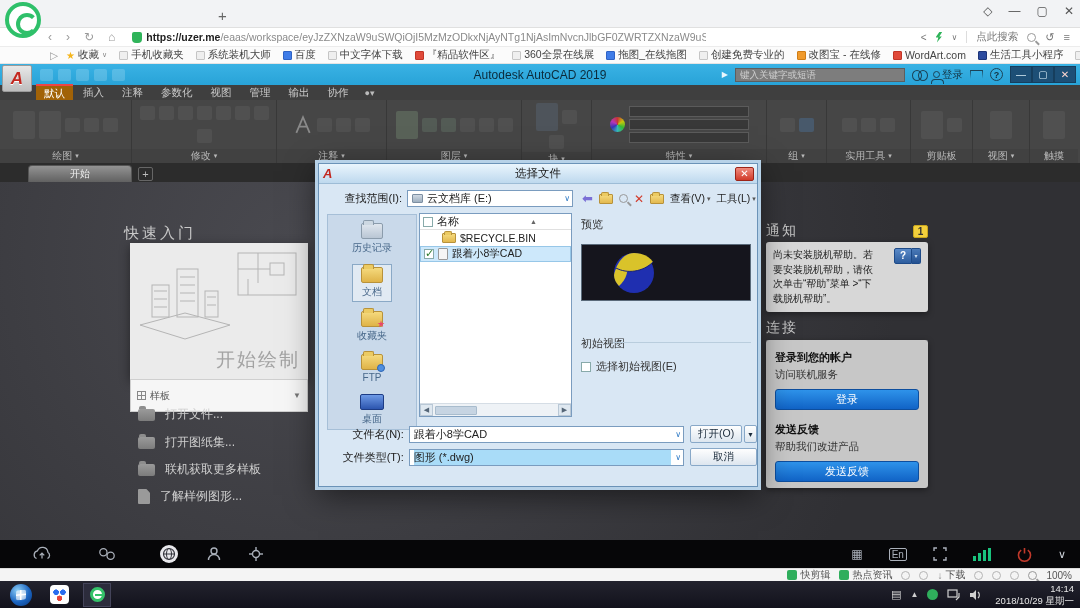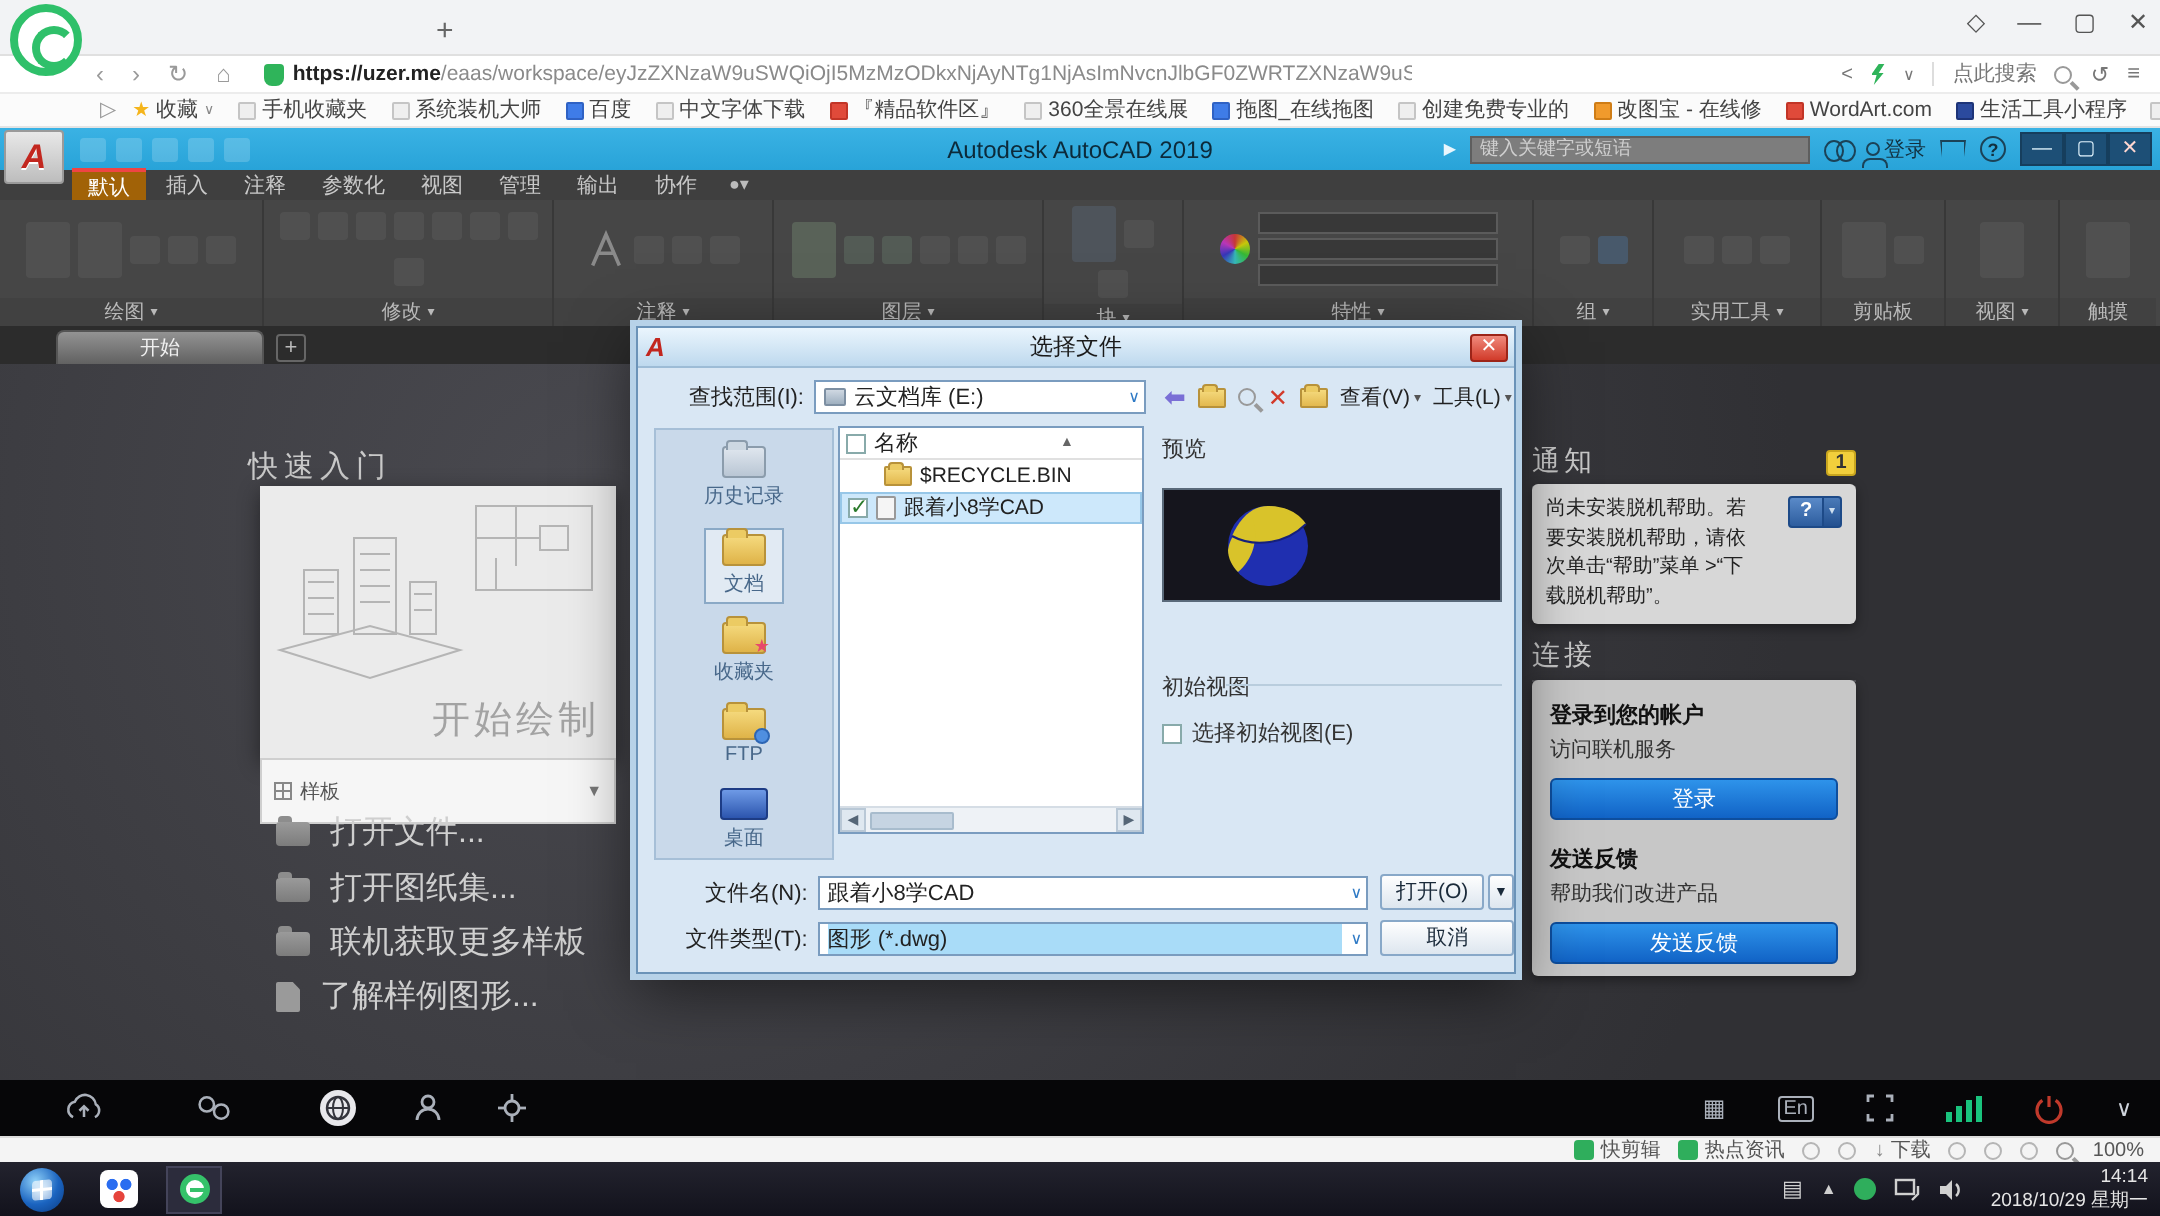--- a/index.html
+++ b/index.html
@@ -77,21 +77,21 @@
 
   .content { position:absolute; top:182px; left:0; right:0; height:358px; background:radial-gradient(circle at 28% 22%, #4a4a50, #303034 72%); }
 
   
   .qs-title { position:absolute; left:124px; top:42px; color:#c9c9c9; font-size:15px; letter-spacing:3px; }
   .qs-card { position:absolute; left:130px; top:61px; width:178px; height:136px; background:#ebebeb; box-shadow:0 3px 10px rgba(0,0,0,.45); }
   .qs-caption { position:absolute; right:8px; bottom:6px; color:#a3a3a3; font-size:19px; letter-spacing:2px;margin-top:36px; }
   .qs-tplbar { position:absolute; left:130px; top:197px; width:178px; height:33px; background:#f6f6f6; border:1px solid #cfcfcf; display:flex; align-items:center; gap:4px; padding:0 6px; font-size:10px; color:#555; }
   .tpl-grid { width:9px; height:9px; border:1px solid #888; background:linear-gradient(#888,#888) 50% 0/1px 100% no-repeat, linear-gradient(#888,#888) 0 50%/100% 1px no-repeat; }
   .qs-tplbar .arr { margin-left:auto; font-size:8px; color:#777; }
-  .qs-link { position:absolute; left:138px; display:flex; align-items:center; gap:10px; color:#cfcfcf; font-size:16px; }
+  .qs-link { position:absolute; left:138px; display:flex; align-items:center; gap:10px; color:#cfcfcf; font-size:12px; }
   .gfolder { width:17px; height:12px; background:linear-gradient(#9a9a9a,#7c7c7c); border-radius:2px; position:relative; }
   .gfolder::before { content:""; position:absolute; top:-3px; left:1px; width:7px; height:3px; background:#8d8d8d; border-radius:2px 2px 0 0; }
   .gpage { width:12px; height:15px; background:#9a9a9a; border-radius:1px; clip-path:polygon(0 0,70% 0,100% 25%,100% 100%,0 100%); }
 
   
   .dlg { position:absolute; left:318px; top:163px; width:440px; height:324px; background:#d9e7f4; border:1px solid #6b93b8; outline:3px solid #b7d2e8; box-shadow:0 8px 30px rgba(0,0,0,.55); z-index:20; font-size:11px; color:#222; }
   .dlg-title { height:20px; background:linear-gradient(#eaf5fd,#bed9ee); border-bottom:1px solid #9dbcd6; display:flex; align-items:center; padding:0 4px; position:relative; }
   .dlg-title .a { color:#c2271f; font-weight:bold; font-size:13px; font-style:italic; }
   .dlg-title-text { position:absolute; left:0; right:0; text-align:center; font-size:11.5px; color:#1a1a1a; }
   .dlg-close { position:absolute; right:3px; top:3px; width:19px; height:14px; background:linear-gradient(#f08a7d,#d13b2a); border:1px solid #9c2418; border-radius:2px; color:#fff; font-size:10px; line-height:12px; text-align:center; font-weight:bold; }
@@ -129,21 +129,21 @@
   .frow.sel { background:#cde8fb; border:1px solid #97c7e8; }
   .dwg { width:10px; height:12px; background:#f5f5f5; border:1px solid #999; border-radius:1px; }
   .hscroll { position:absolute; bottom:0; left:0; right:0; height:13px; background:#eef2f6; border-top:1px solid #d5dde5; display:flex; align-items:center; }
   .harr { width:13px; height:12px; background:#dfe8f0; border:1px solid #b9c8d6; font-size:7px; color:#567; display:flex; align-items:center; justify-content:center; }
   .hthumb { width:42px; height:9px; background:#c6d4e2; border:1px solid #a8bccd; margin-left:2px; border-radius:1px; }
   .preview-lbl { position:absolute; left:262px; top:53px; color:#333; }
   .preview-box { position:absolute; left:262px; top:80px; width:170px; height:57px; background:#15151d; border:1px solid #5a6a7a; }
   .iv-lbl { position:absolute; left:262px; top:172px; color:#333; }
   .iv-line { position:absolute; left:294px; top:178px; width:138px; height:1px; background:#b9cddd; }
   .iv-row { position:absolute; left:262px; top:195px; display:flex; align-items:center; gap:5px; color:#333; }
-  .dlg-foot { position:absolute; left:0; bottom:8px; right:0; }
+  .dlg-foot { position:absolute; left:0; bottom:20px; right:0; }
   .foot-row { display:flex; align-items:center; margin-top:5px; }
   .foot-lbl { width:90px; text-align:right; padding-right:5px; }
   .foot-combo { width:276px; }
   .btn3d { height:18px; background:linear-gradient(#fefefe,#dde6ef); border:1px solid #88a8c8; border-radius:2px; font-size:10.5px; color:#1a2a3a; display:flex; align-items:center; justify-content:center; }
   .btn-open { width:52px; margin-left:6px; }
   .btn-opendrop { width:13px; margin-left:2px; font-size:7px; }
   .btn-cancel { width:67px; margin-left:6px; }
   .sel-cyan { background:#a9dcf8; }
 
   

